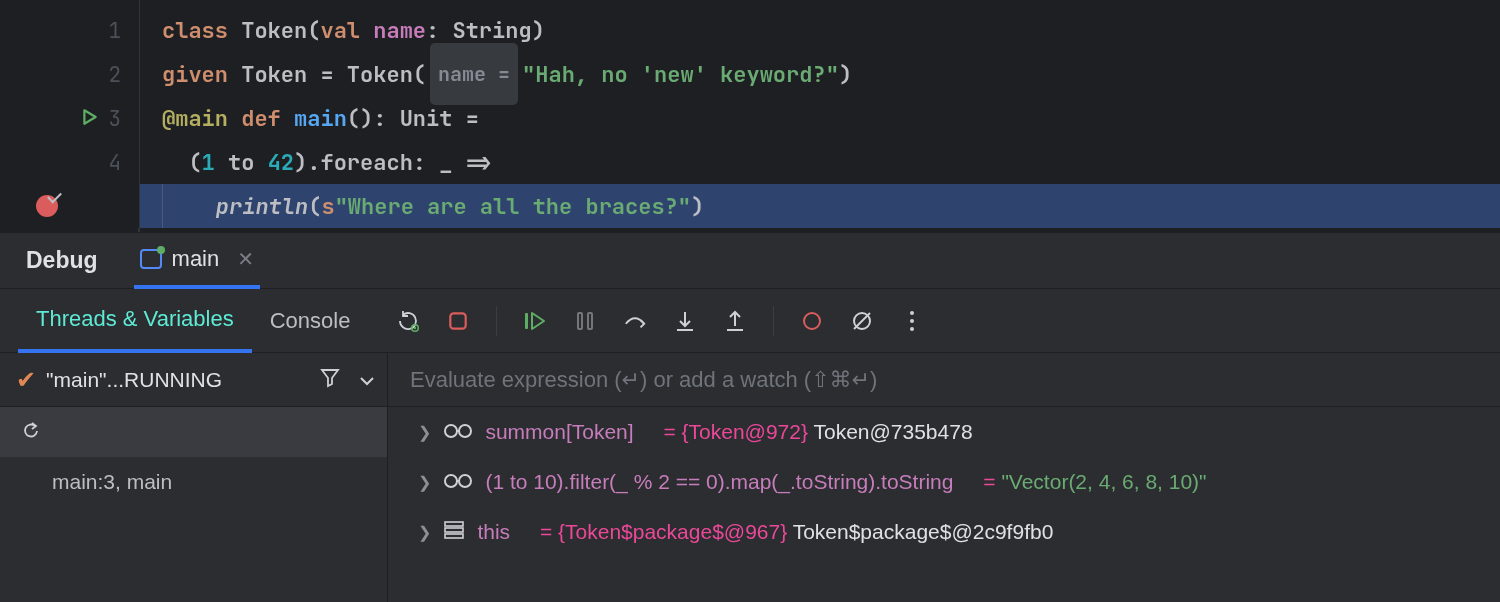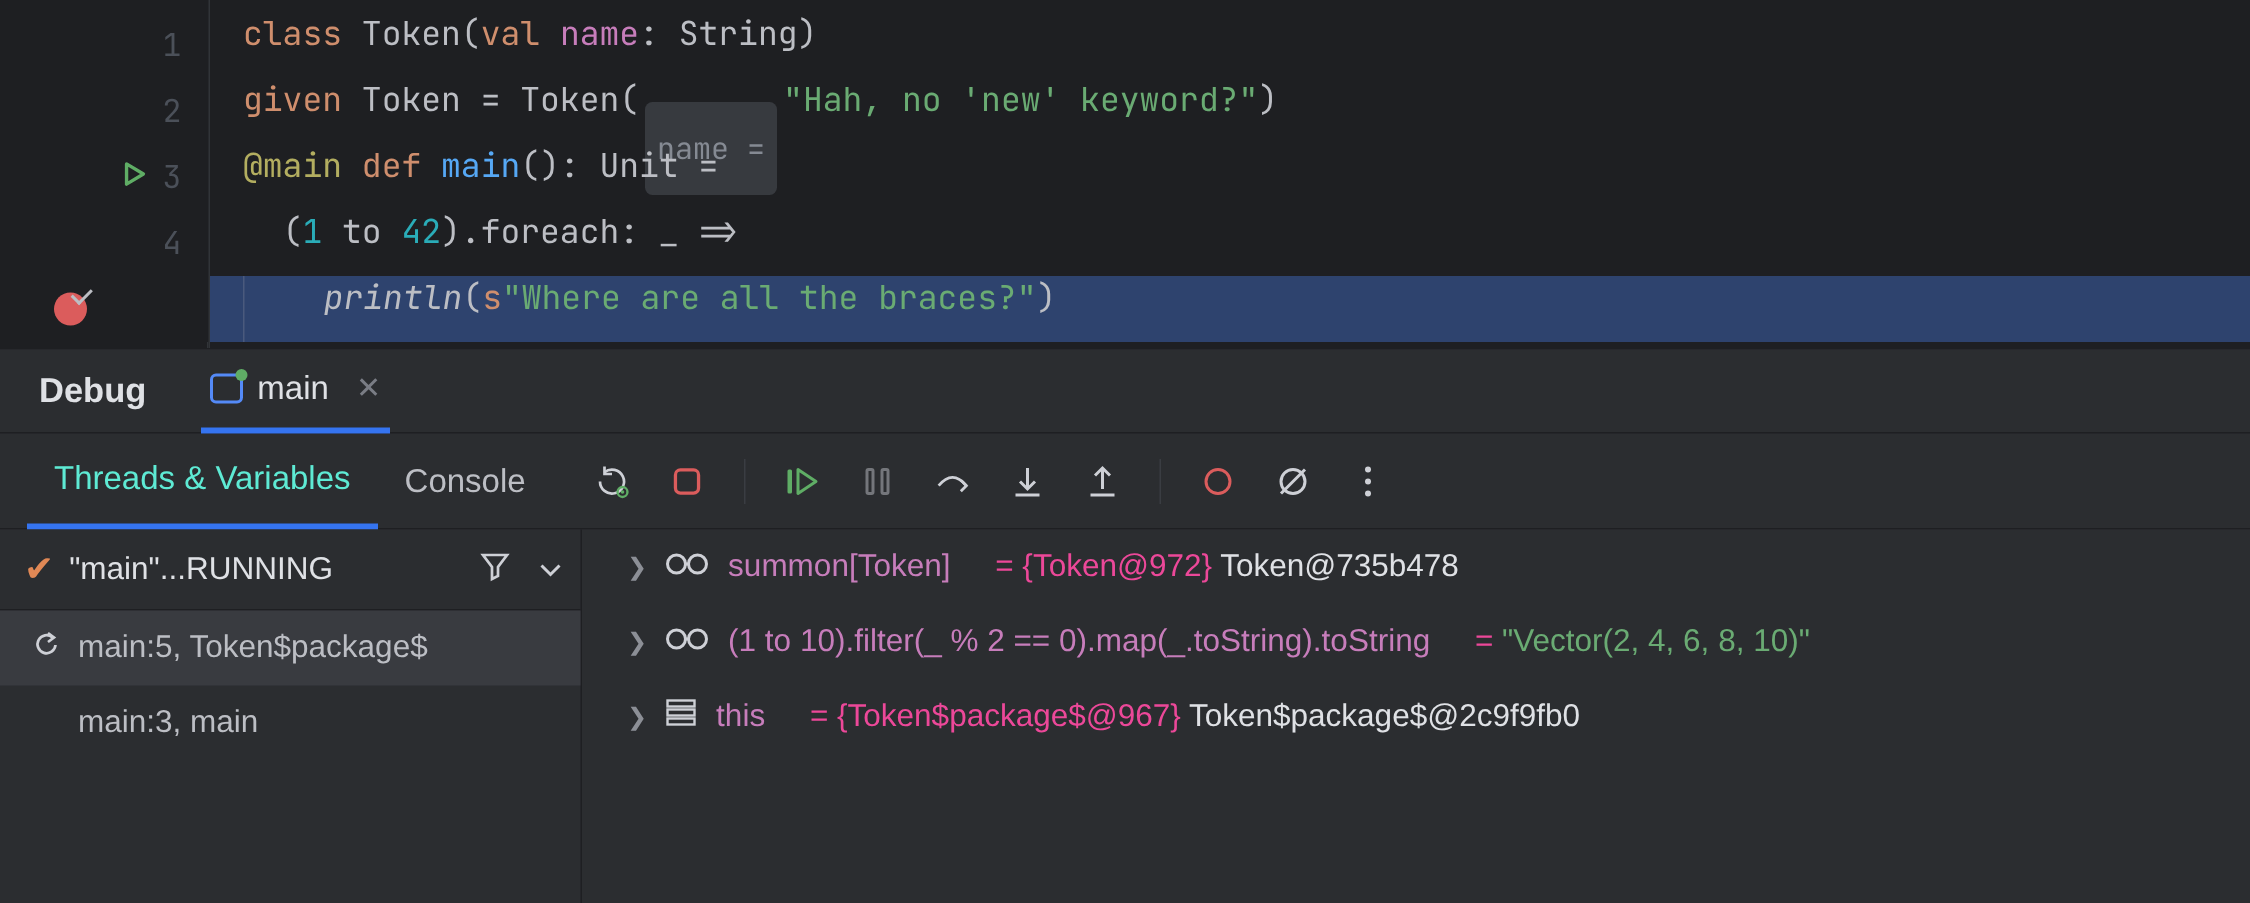--- a/index.html
+++ b/index.html
@@ -35,22 +35,23 @@
     position: absolute; left: 36px; width: 22px; height: 22px; border-radius: 50%;
     background: #db5c5c;
   }
   .bp::after {
     content: ""; position: absolute; top: -3px; right: -3px;
     width: 11px; height: 6px; border: 2px solid #bcbec4;
     border-top: none; border-right: none; transform: rotate(-45deg);
   }
   .code-lines { flex: 1; padding-top: 8px; position: relative; }
   .code-line {
-    height: 44px; display: flex; align-items: flex-start; padding-left: 22px;
+    height: 44px; display: flex; align-items: center; padding-left: 22px;
     white-space: pre;
+    font-weight: bold;
   }
   .code-line.hl { background: #2e436e; }
   .kw { color: #cf8e6d; }
   .typ { color: #bcbec4; }
   .fn { color: #56a8f5; }
   .ann { color: #b3ae60; }
   .num { color: #2aacb8; }
   .str { color: #6aab73; }
   .hint {
     background: #373a3f; color: #858a93; border-radius: 5px;
@@ -265,29 +266,31 @@
               </svg></span>
           <span style="margin-left:8px"><svg width="16" height="12" viewBox="0 0 16 12">
                 <path d="M2 3 L8 9 L14 3" fill="none" stroke="#ced0d6" stroke-width="2"></path>
               </svg></span>
         </div>
         <div class="frame sel">
           <span class="loop-icon"><svg width="20" height="18" viewBox="0 0 20 18">
                 <path d="M15 5a6 6 0 1 0 2 5" fill="none" stroke="#ced0d6" stroke-width="1.8"></path>
                 <path d="M12 2 l4 3 -4 3" fill="none" stroke="#ced0d6" stroke-width="1.8"></path>
               </svg></span>
-          <span>main:5, Token$package$</span>
         </div>
         <div class="frame">
           <span style="width:20px"></span>
           <span>main:3, main</span>
         </div>
       </div>
 
       <div class="vars-col">
+        <div class="eval-row">
+          <span>Evaluate expression (↵) or add a watch (⇧⌘↵)</span>
+        </div>
 
         <div class="var-row">
           <span class="chev">❯</span>
           <span class="glasses"><svg width="30" height="16" viewBox="0 0 30 16">
                 <circle cx="8" cy="8" r="6" fill="none" stroke="#ced0d6" stroke-width="2"></circle>
                 <circle cx="22" cy="8" r="6" fill="none" stroke="#ced0d6" stroke-width="2"></circle>
                 <path d="M14 8h2" stroke="#ced0d6" stroke-width="2"></path>
               </svg></span>
           <span><span class="vname">summon[Token]</span><span class="vgrey"> = {Token@972} </span><span class="vwhite">Token@735b478</span></span>
         </div>

